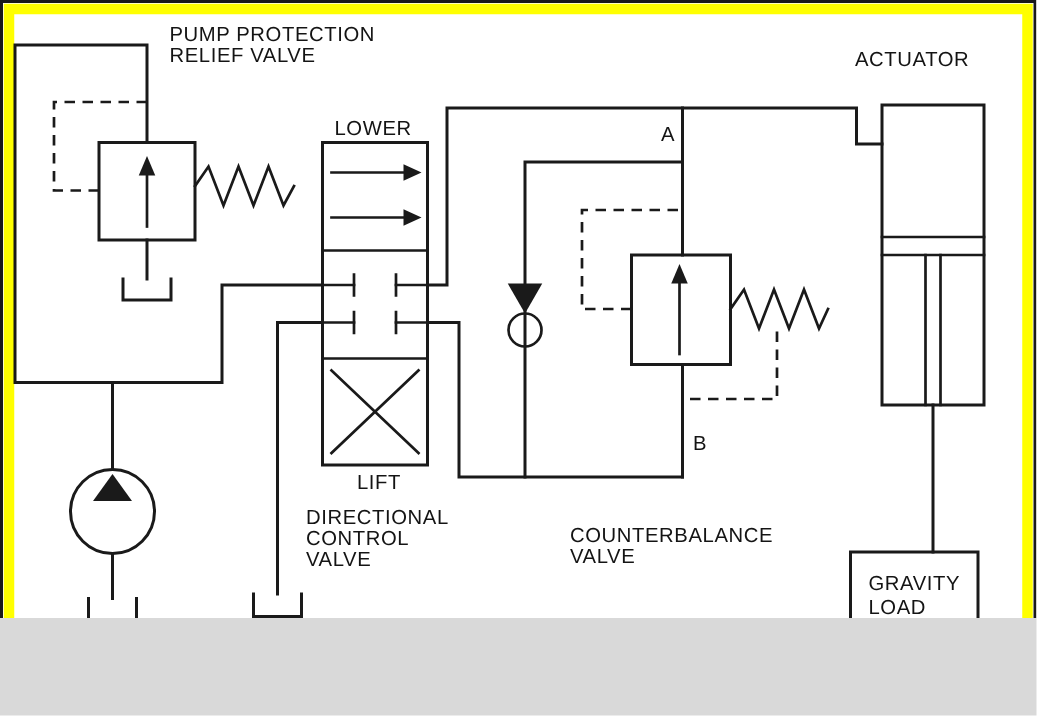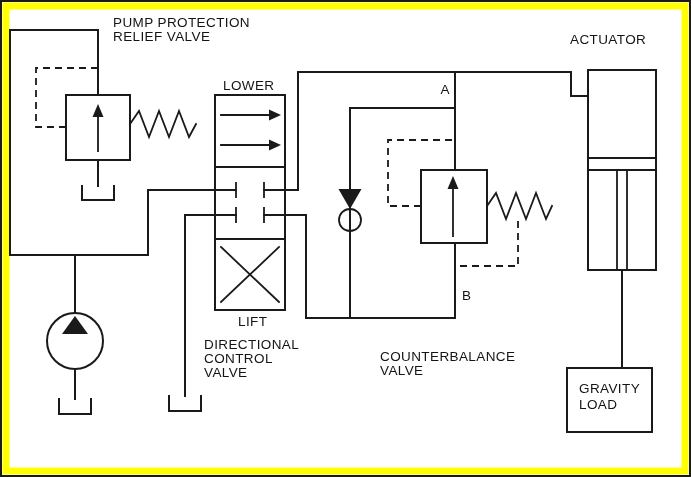--- a/index.html
+++ b/index.html
@@ -1,16 +1,16 @@
 <!DOCTYPE html>
 <html><head>
 <meta charset="utf-8">
 <style>
   html,body{margin:0;padding:0;background:#d9d9d9;font-family:"Liberation Sans",sans-serif;}
-  .stage{position:relative;width:691px;height:477px;margin:0 auto;background:#ffffff;overflow:hidden;}
+  .stage{position:relative;width:691px;height:412px;margin:0 auto;background:#ffffff;overflow:hidden;}
   svg{display:block;}
   .ln{stroke:#1a1a1a;stroke-width:2;fill:none;stroke-linecap:square;stroke-linejoin:miter;}
   .thin{stroke-width:1.8;}
   .dash{stroke:#1a1a1a;stroke-width:1.8;fill:none;stroke-dasharray:7 5;stroke-linecap:butt;}
   .solidfill{fill:#1a1a1a;stroke:none;}
   .box{stroke:#1a1a1a;stroke-width:2;fill:none;}
   .lbl{font-family:"Liberation Sans",sans-serif;font-size:13.5px;fill:#141414;letter-spacing:.4px;}
 </style>
 </head>
 <body>

